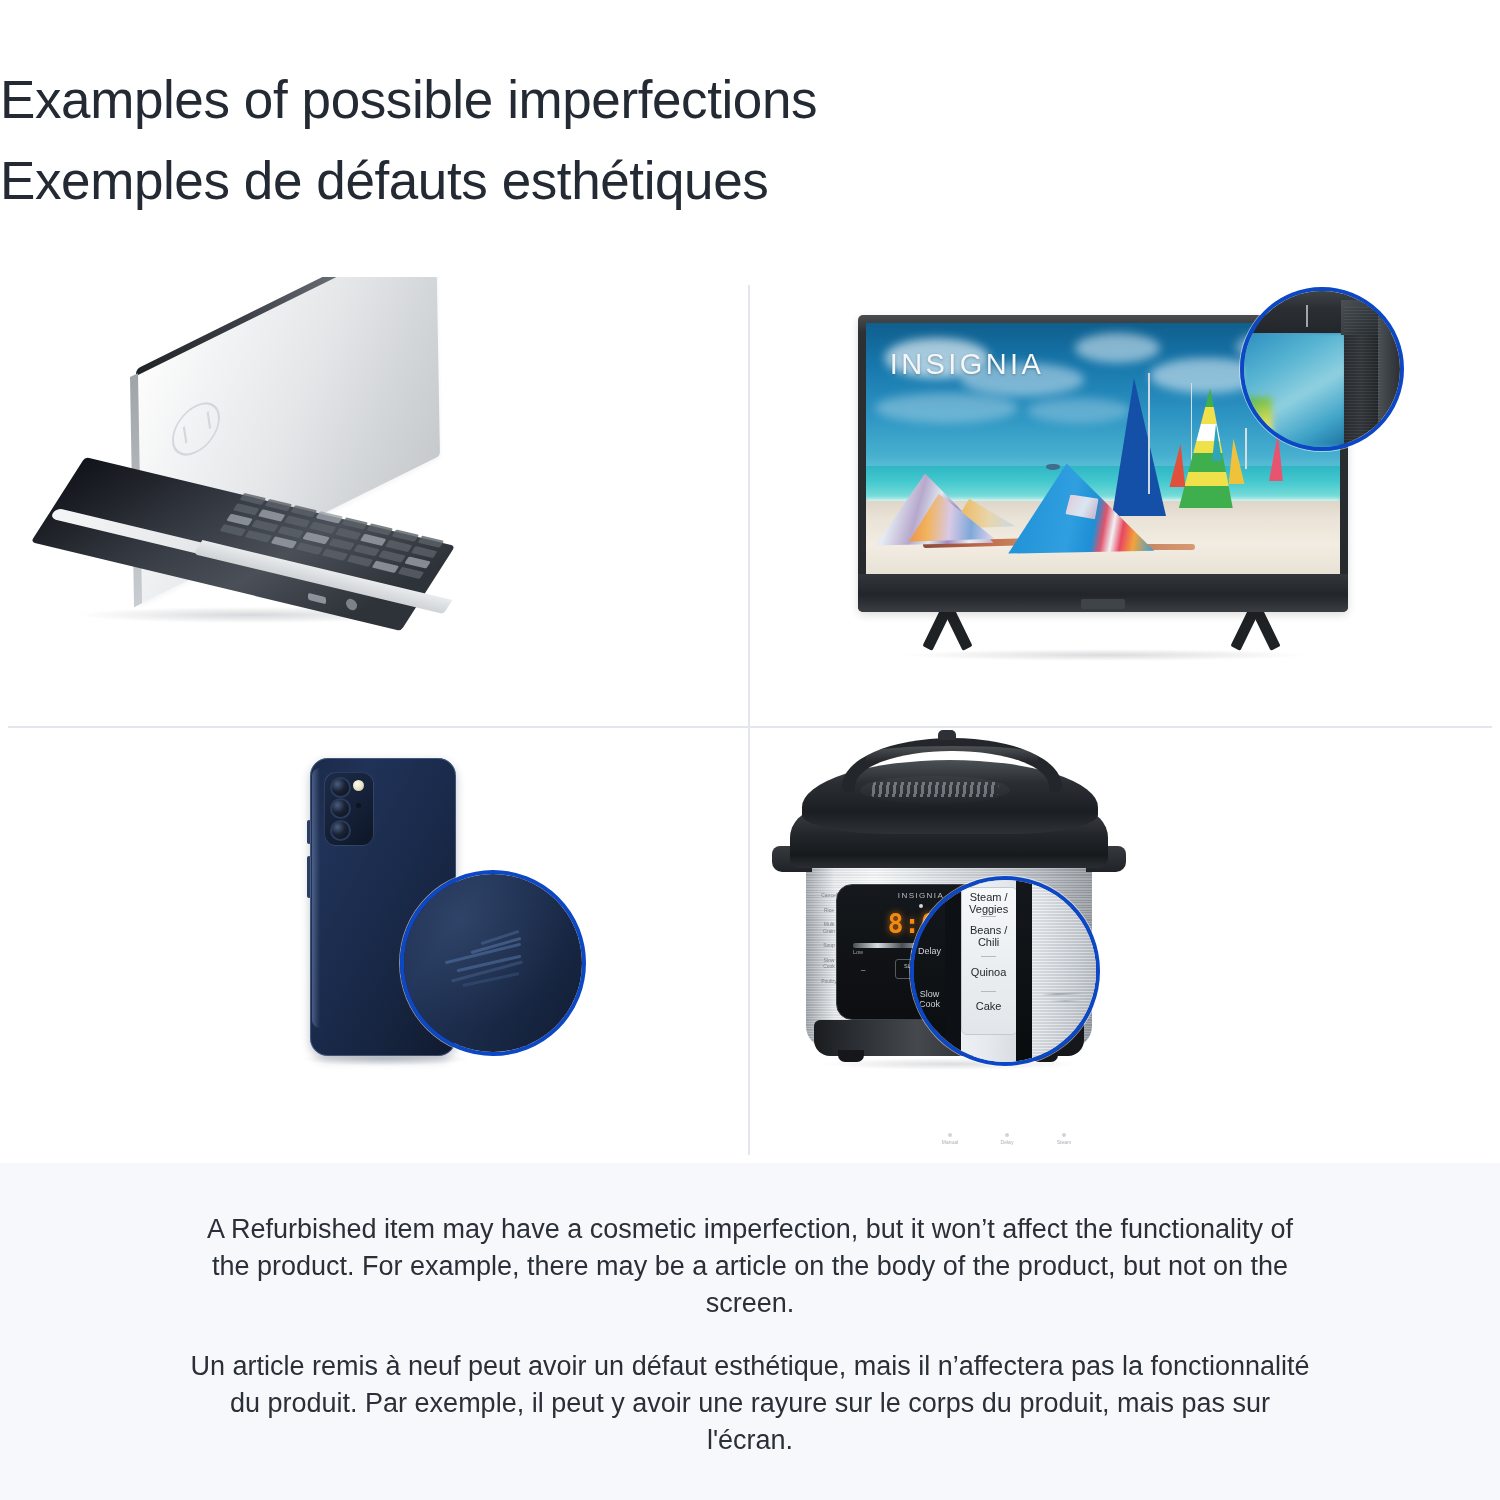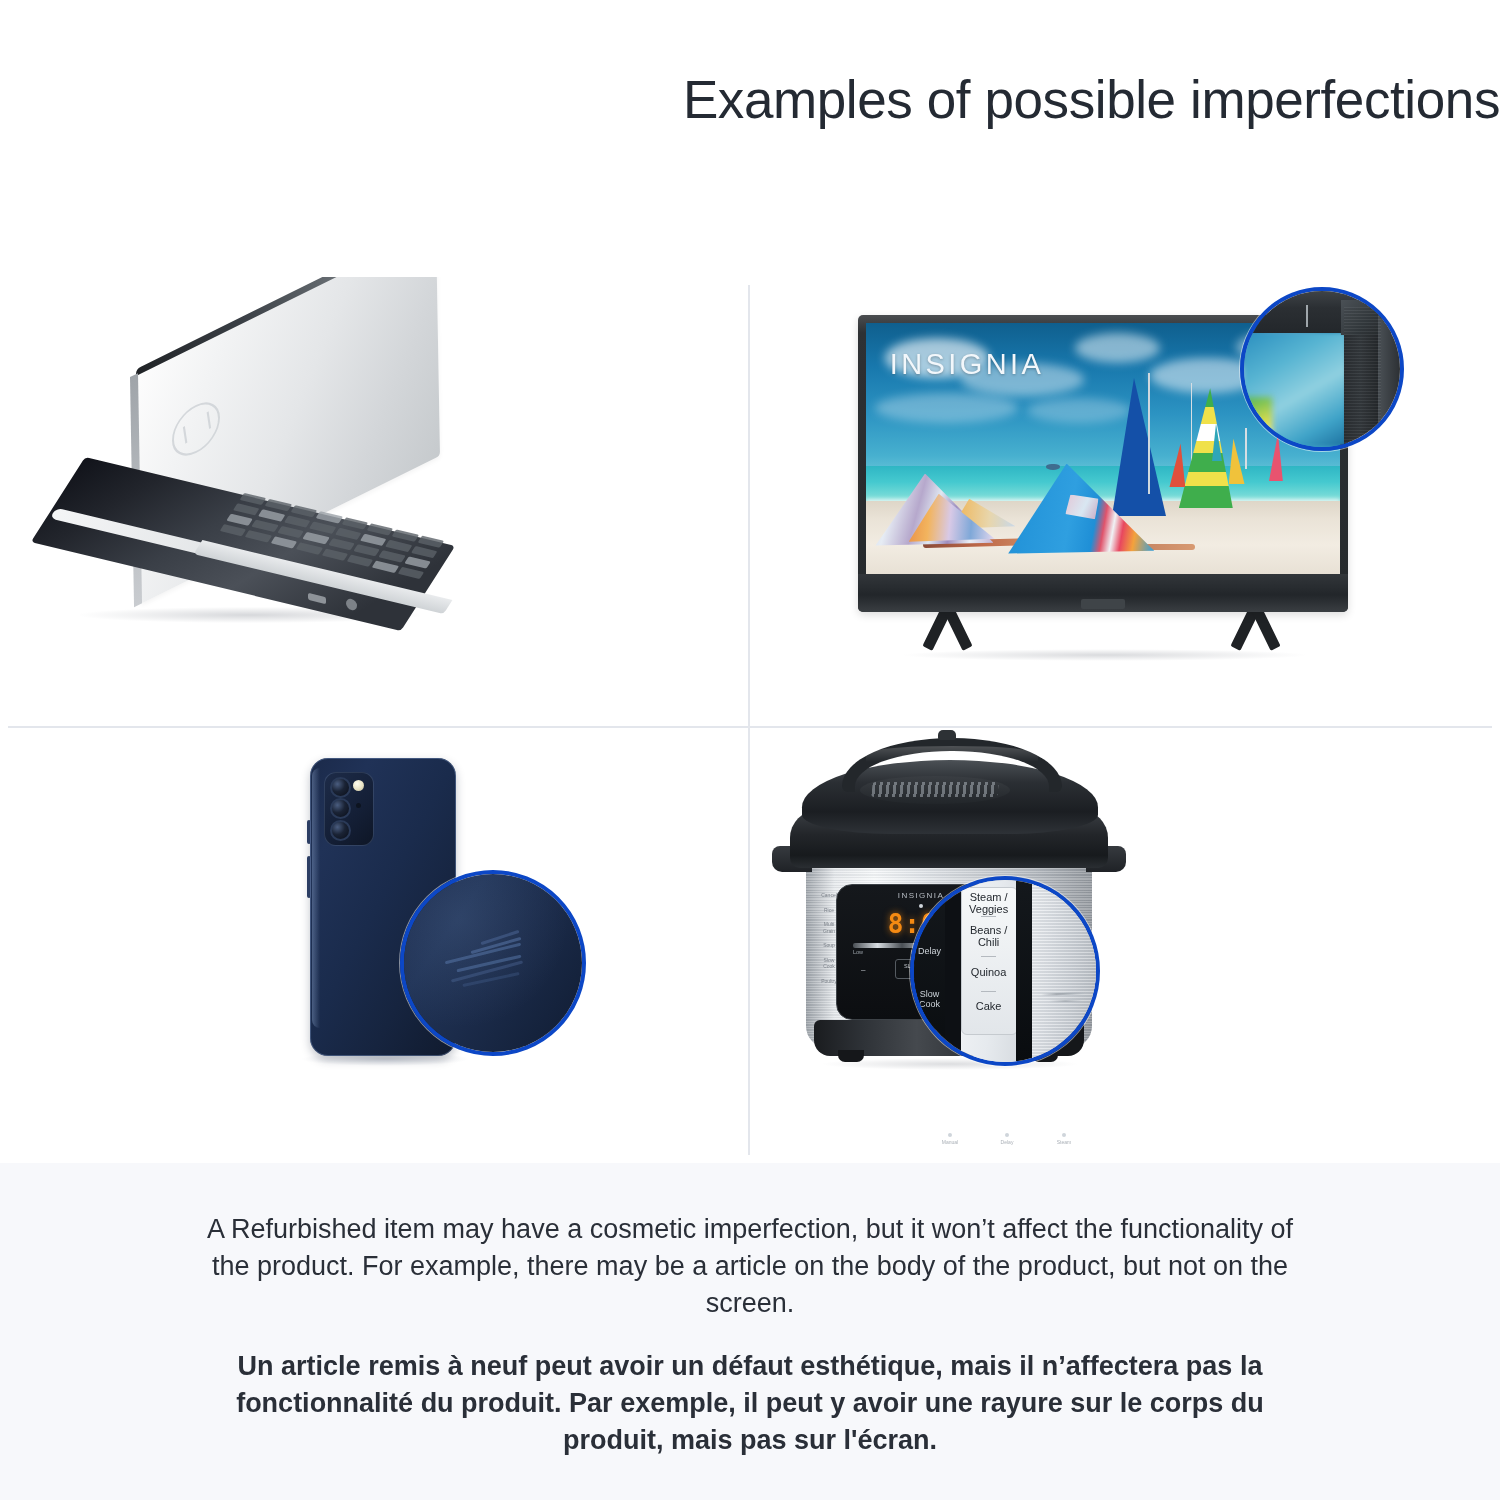--- a/index.html
+++ b/index.html
@@ -7,21 +7,21 @@
     width:1500px;height:1500px;
     background:#ffffff;
     font-family:"Liberation Sans","DejaVu Sans",sans-serif;
     overflow:hidden;
   }
   .page{position:relative;width:1500px;height:1500px;background:#fff;}
 
   
   .header{position:absolute;left:0;top:0;width:1500px;height:275px;}
   .title-line{
-    text-align:right;color:#242a33;
+    text-align:left;color:#242a33;
     font-size:53px;line-height:72px;font-weight:400;
     letter-spacing:-0.4px;white-space:nowrap;
   }
   .title-line.l1{position:absolute;left:0;top:64px;width:1500px;}
   .title-line.l2{position:absolute;left:0;top:145px;width:1500px;}
 
   
   .grid{position:absolute;left:0;top:277px;width:1500px;height:886px;}
   .cell{position:absolute;width:750px;height:443px;overflow:hidden;}
   .cell.c1{left:0;top:0;}
@@ -34,21 +34,21 @@
   
   .footer{
     position:absolute;left:0;top:1163px;width:1500px;height:337px;
     background:#f7f8fb;
   }
   .footer-inner{padding:48px 190px 0 190px;}
   .para{
     text-align:center;color:#2a2f38;
     font-size:27px;line-height:37px;font-weight:400;
   }
-  .para.p2{margin-top:26px;font-weight:bold;}
+  .para.p2{margin-top:26px;}
 
   
   .laptop-wrap{position:absolute;left:0;top:0;width:750px;height:443px;}
   .lid{
     position:absolute;left:138px;top:22px;width:300px;height:232px;
     background:linear-gradient(118deg,#fdfdfd 0%,#f2f3f4 22%,#e4e6e8 52%,#d3d6d9 78%,#c6cacd 100%);
     transform:skewY(-25.5deg) rotate(-1deg);
     border-radius:6px 10px 4px 4px;
     box-shadow:0 2px 5px rgba(0,0,0,0.05);
   }
@@ -571,20 +571,21 @@
   .mc-ll1{top:36%;}
   .mc-ll2{top:60%;}
 </style>
 </head>
 <body>
 
 <div class="page">
 
   <div class="header">
     <div class="title-line l1">Examples of possible imperfections</div>
+    <div class="title-line l2">Exemples de défauts esthétiques</div>
   </div>
 
   <div class="grid">
     <div class="vline"></div>
     <div class="hline"></div>
 
     <div class="cell c1">
       <div class="laptop-wrap">
         <div class="laptop-shadow"></div>
         <div class="lid">

